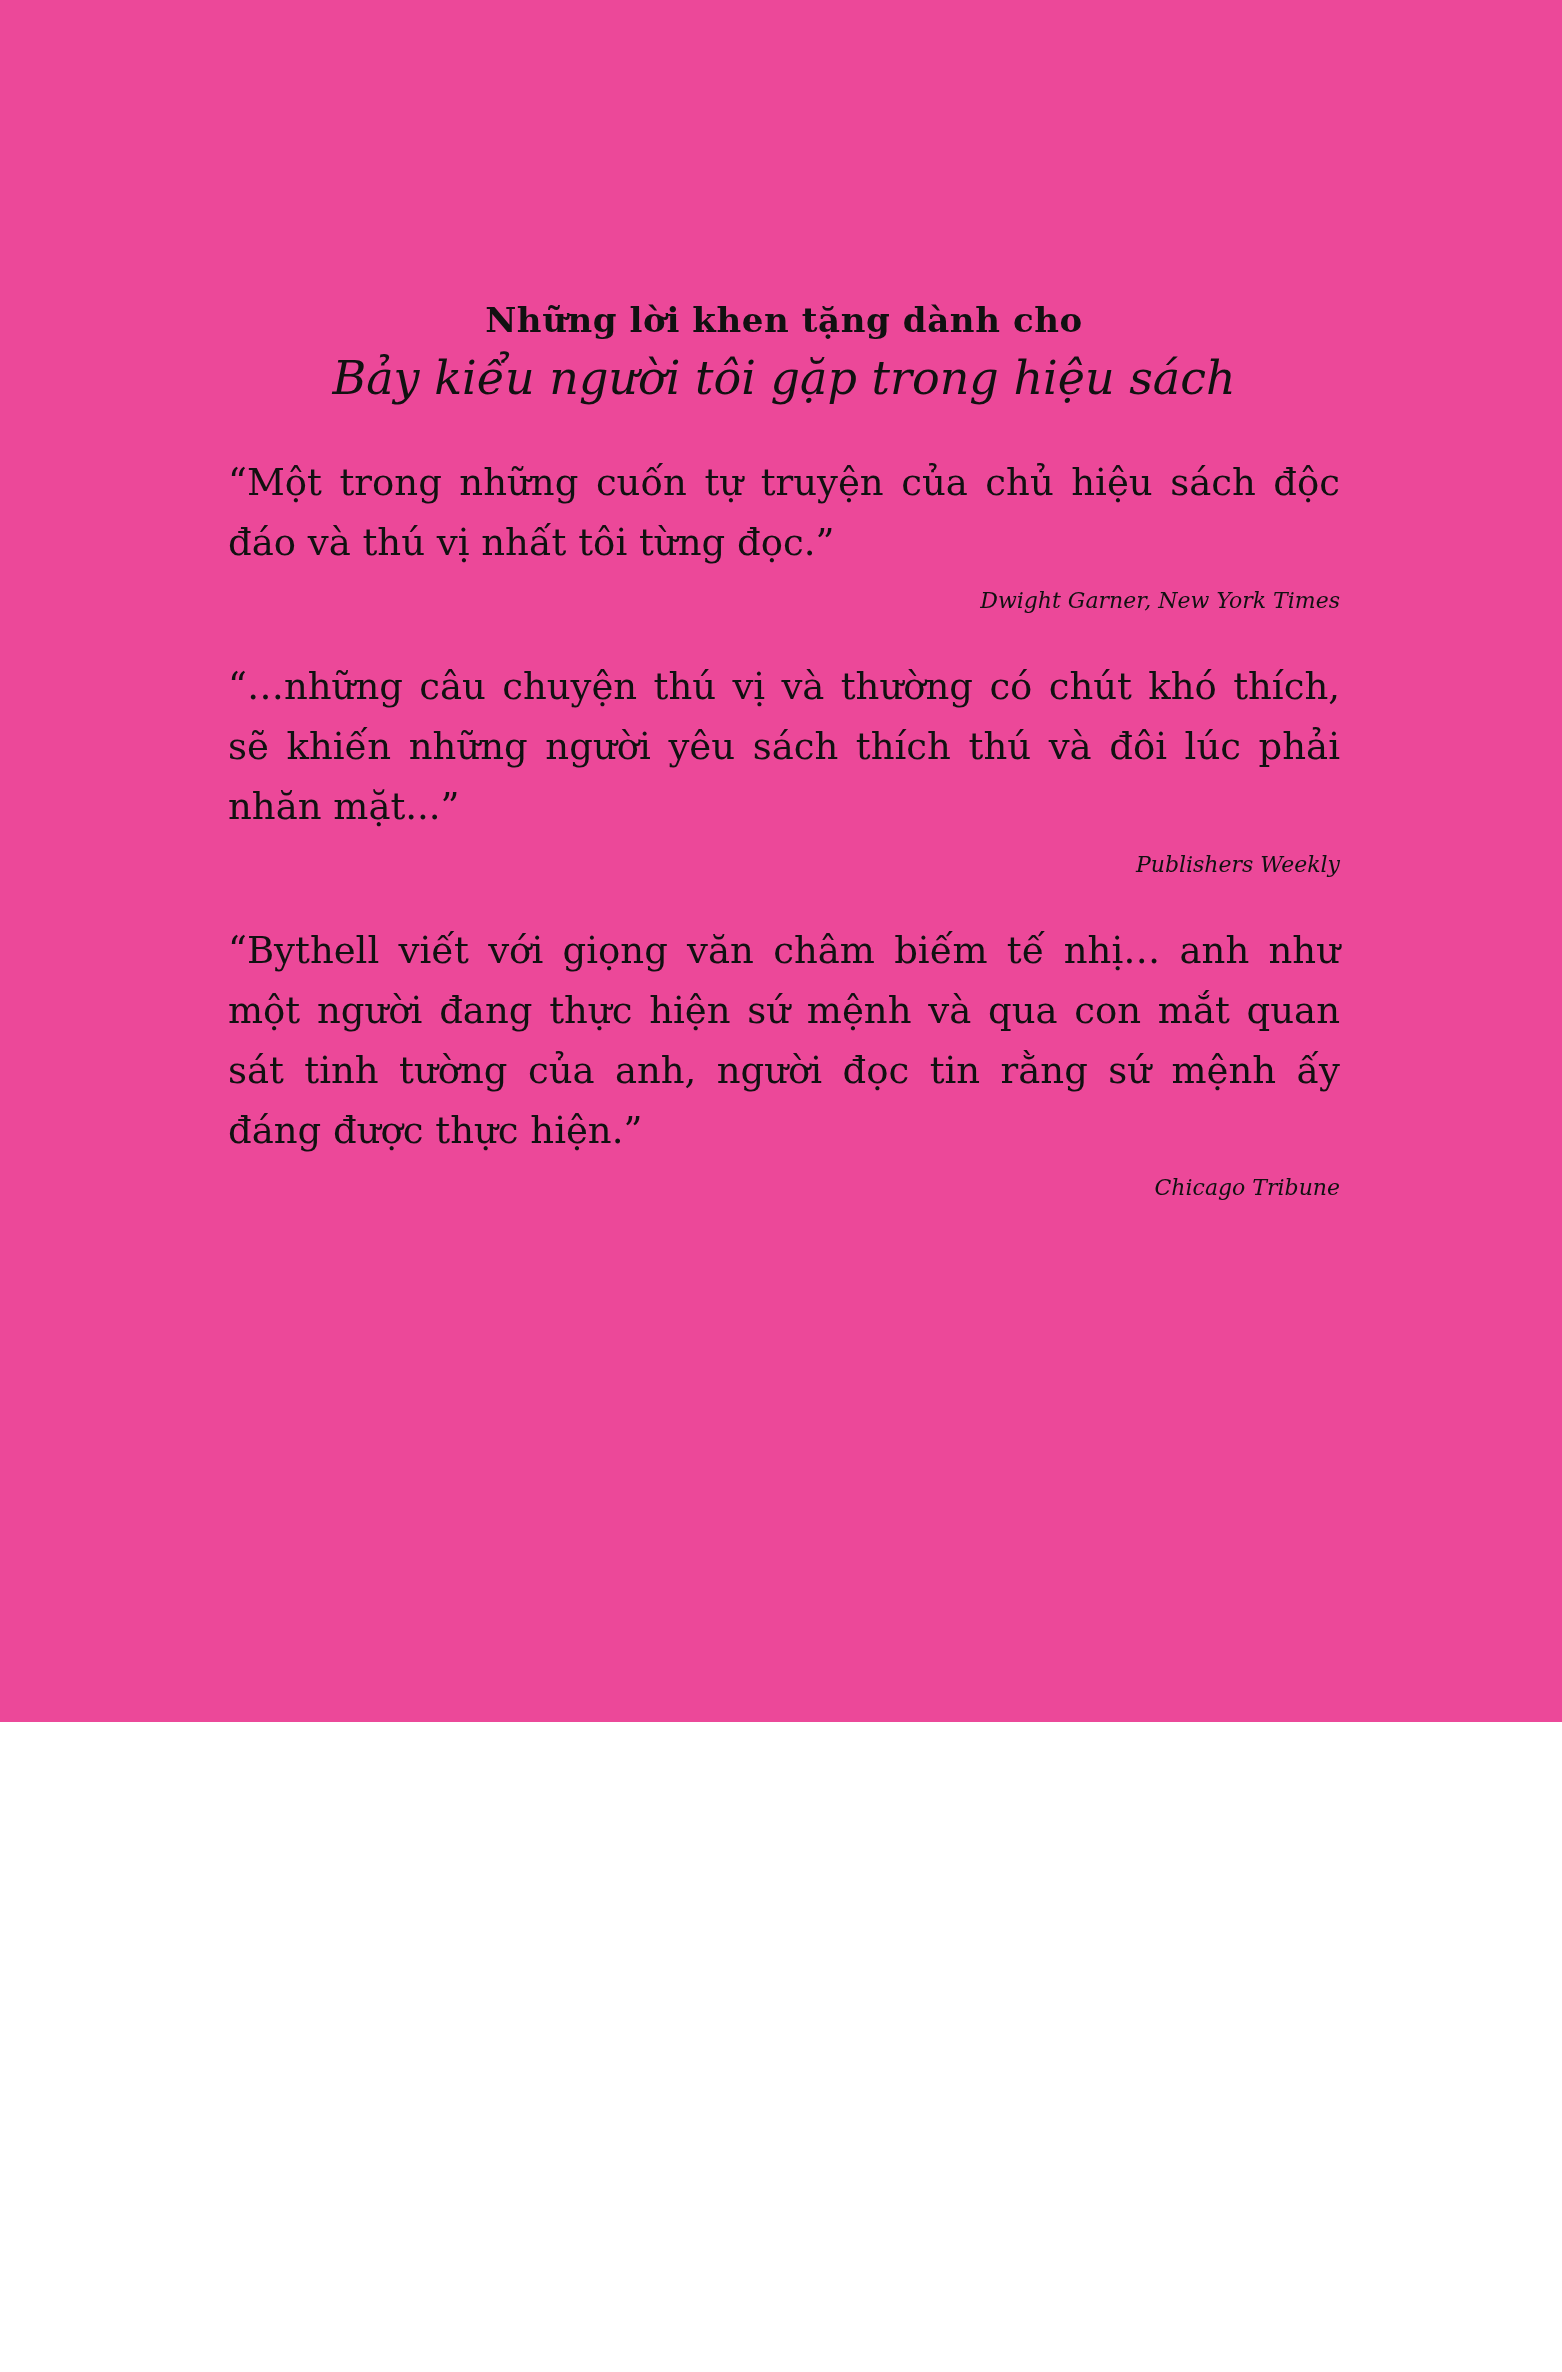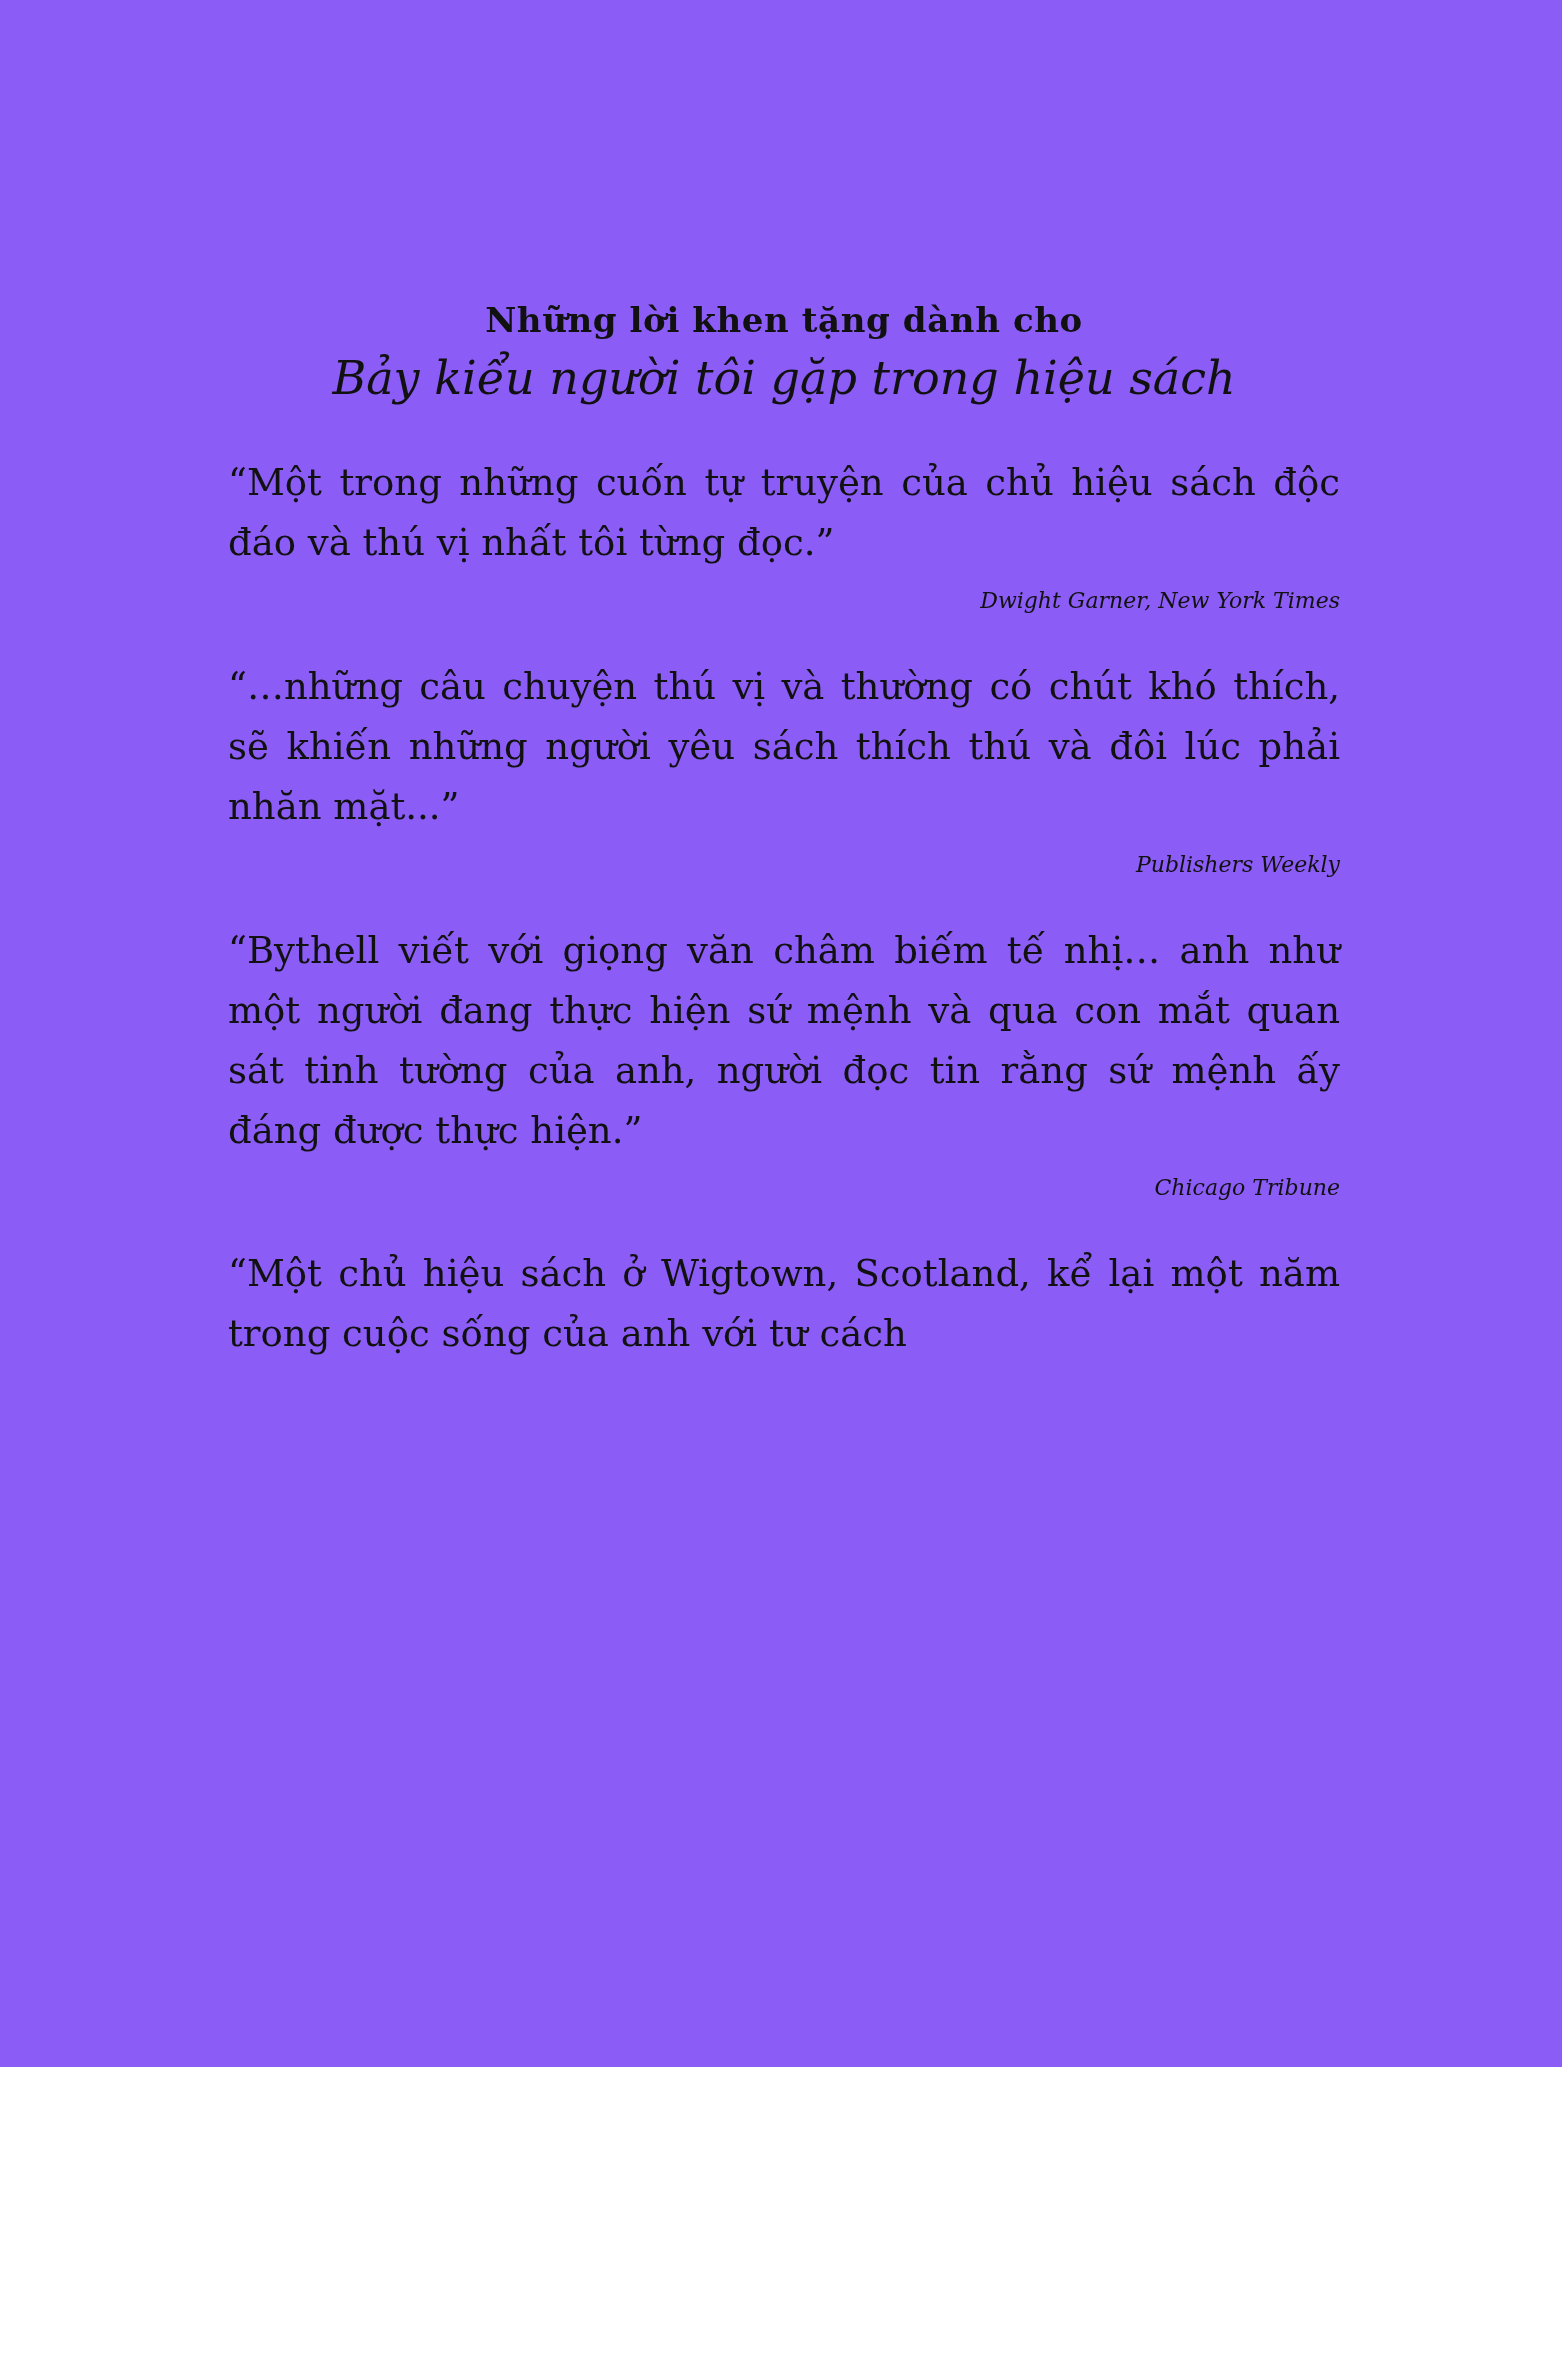--- a/index.html
+++ b/index.html
@@ -3,22 +3,22 @@
 <meta charset="utf-8">
 <style>
   html, body {
     margin: 0;
     padding: 0;
     background: #ffffff;
   }
   .page {
     position: relative;
     width: 1562px;
-    height: 2067px;
-    background: #8b5cf6;
+    height: 1722px;
+    background: #ec4899;
     margin: 0 auto;
     overflow: hidden;
     font-family: "Liberation Serif", serif;
     color: #0d0d0d;
   }
   .content {
     position: absolute;
     left: 228px;
     top: 299px;
     width: 1112px;
@@ -103,23 +103,20 @@
       </div>
 
       <div class="quote-block">
         <div class="quote-text">“Bythell viết với giọng văn châm biếm tế nhị… anh như một người đang thực hiện sứ mệnh và qua con mắt quan sát tinh tường của anh, người đọc tin rằng sứ mệnh ấy đáng được thực hiện.”</div>
         <div class="quote-source">Chicago Tribune</div>
       </div>
 
       <div class="quote-block">
       </div>
 
-      <div class="quote-block">
-        <div class="quote-text">“Một chủ hiệu sách ở Wigtown, Scotland, kể lại một năm trong cuộc sống của anh với tư cách</div>
-      </div>
 
     </div>
   </div>
 
   <div class="page-number">7</div>
 
 </div>
 
 
 </body></html>

